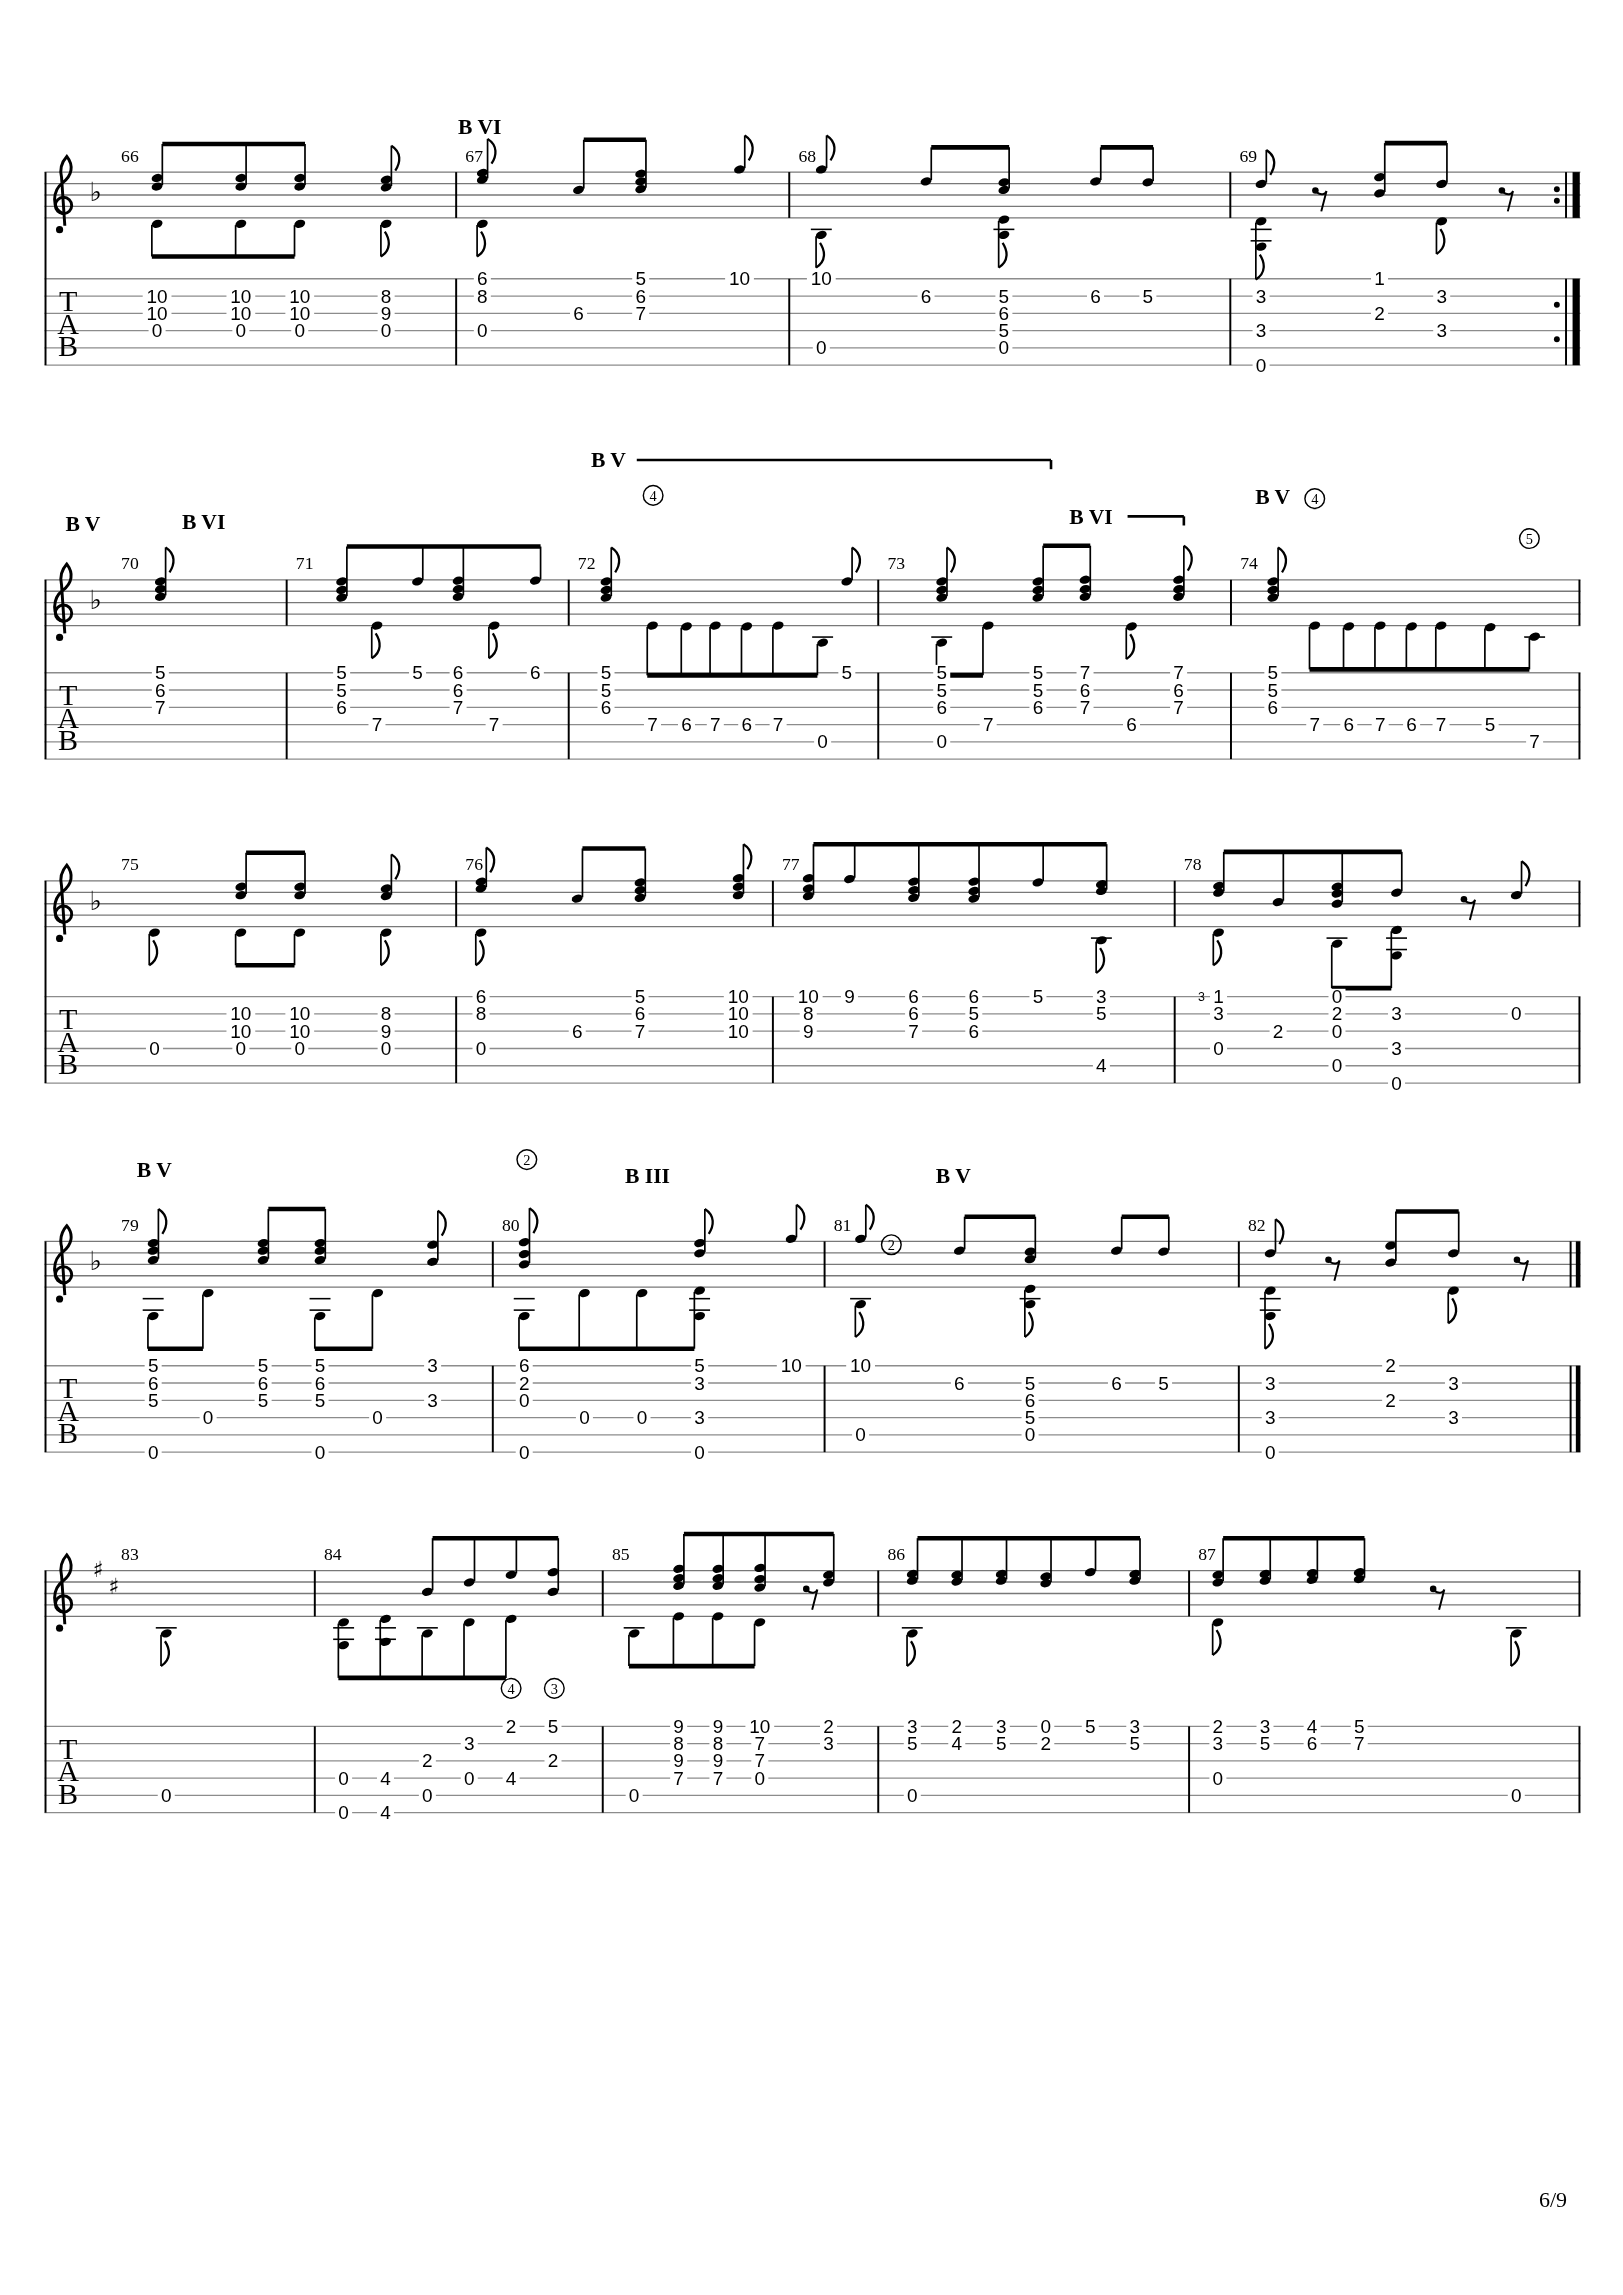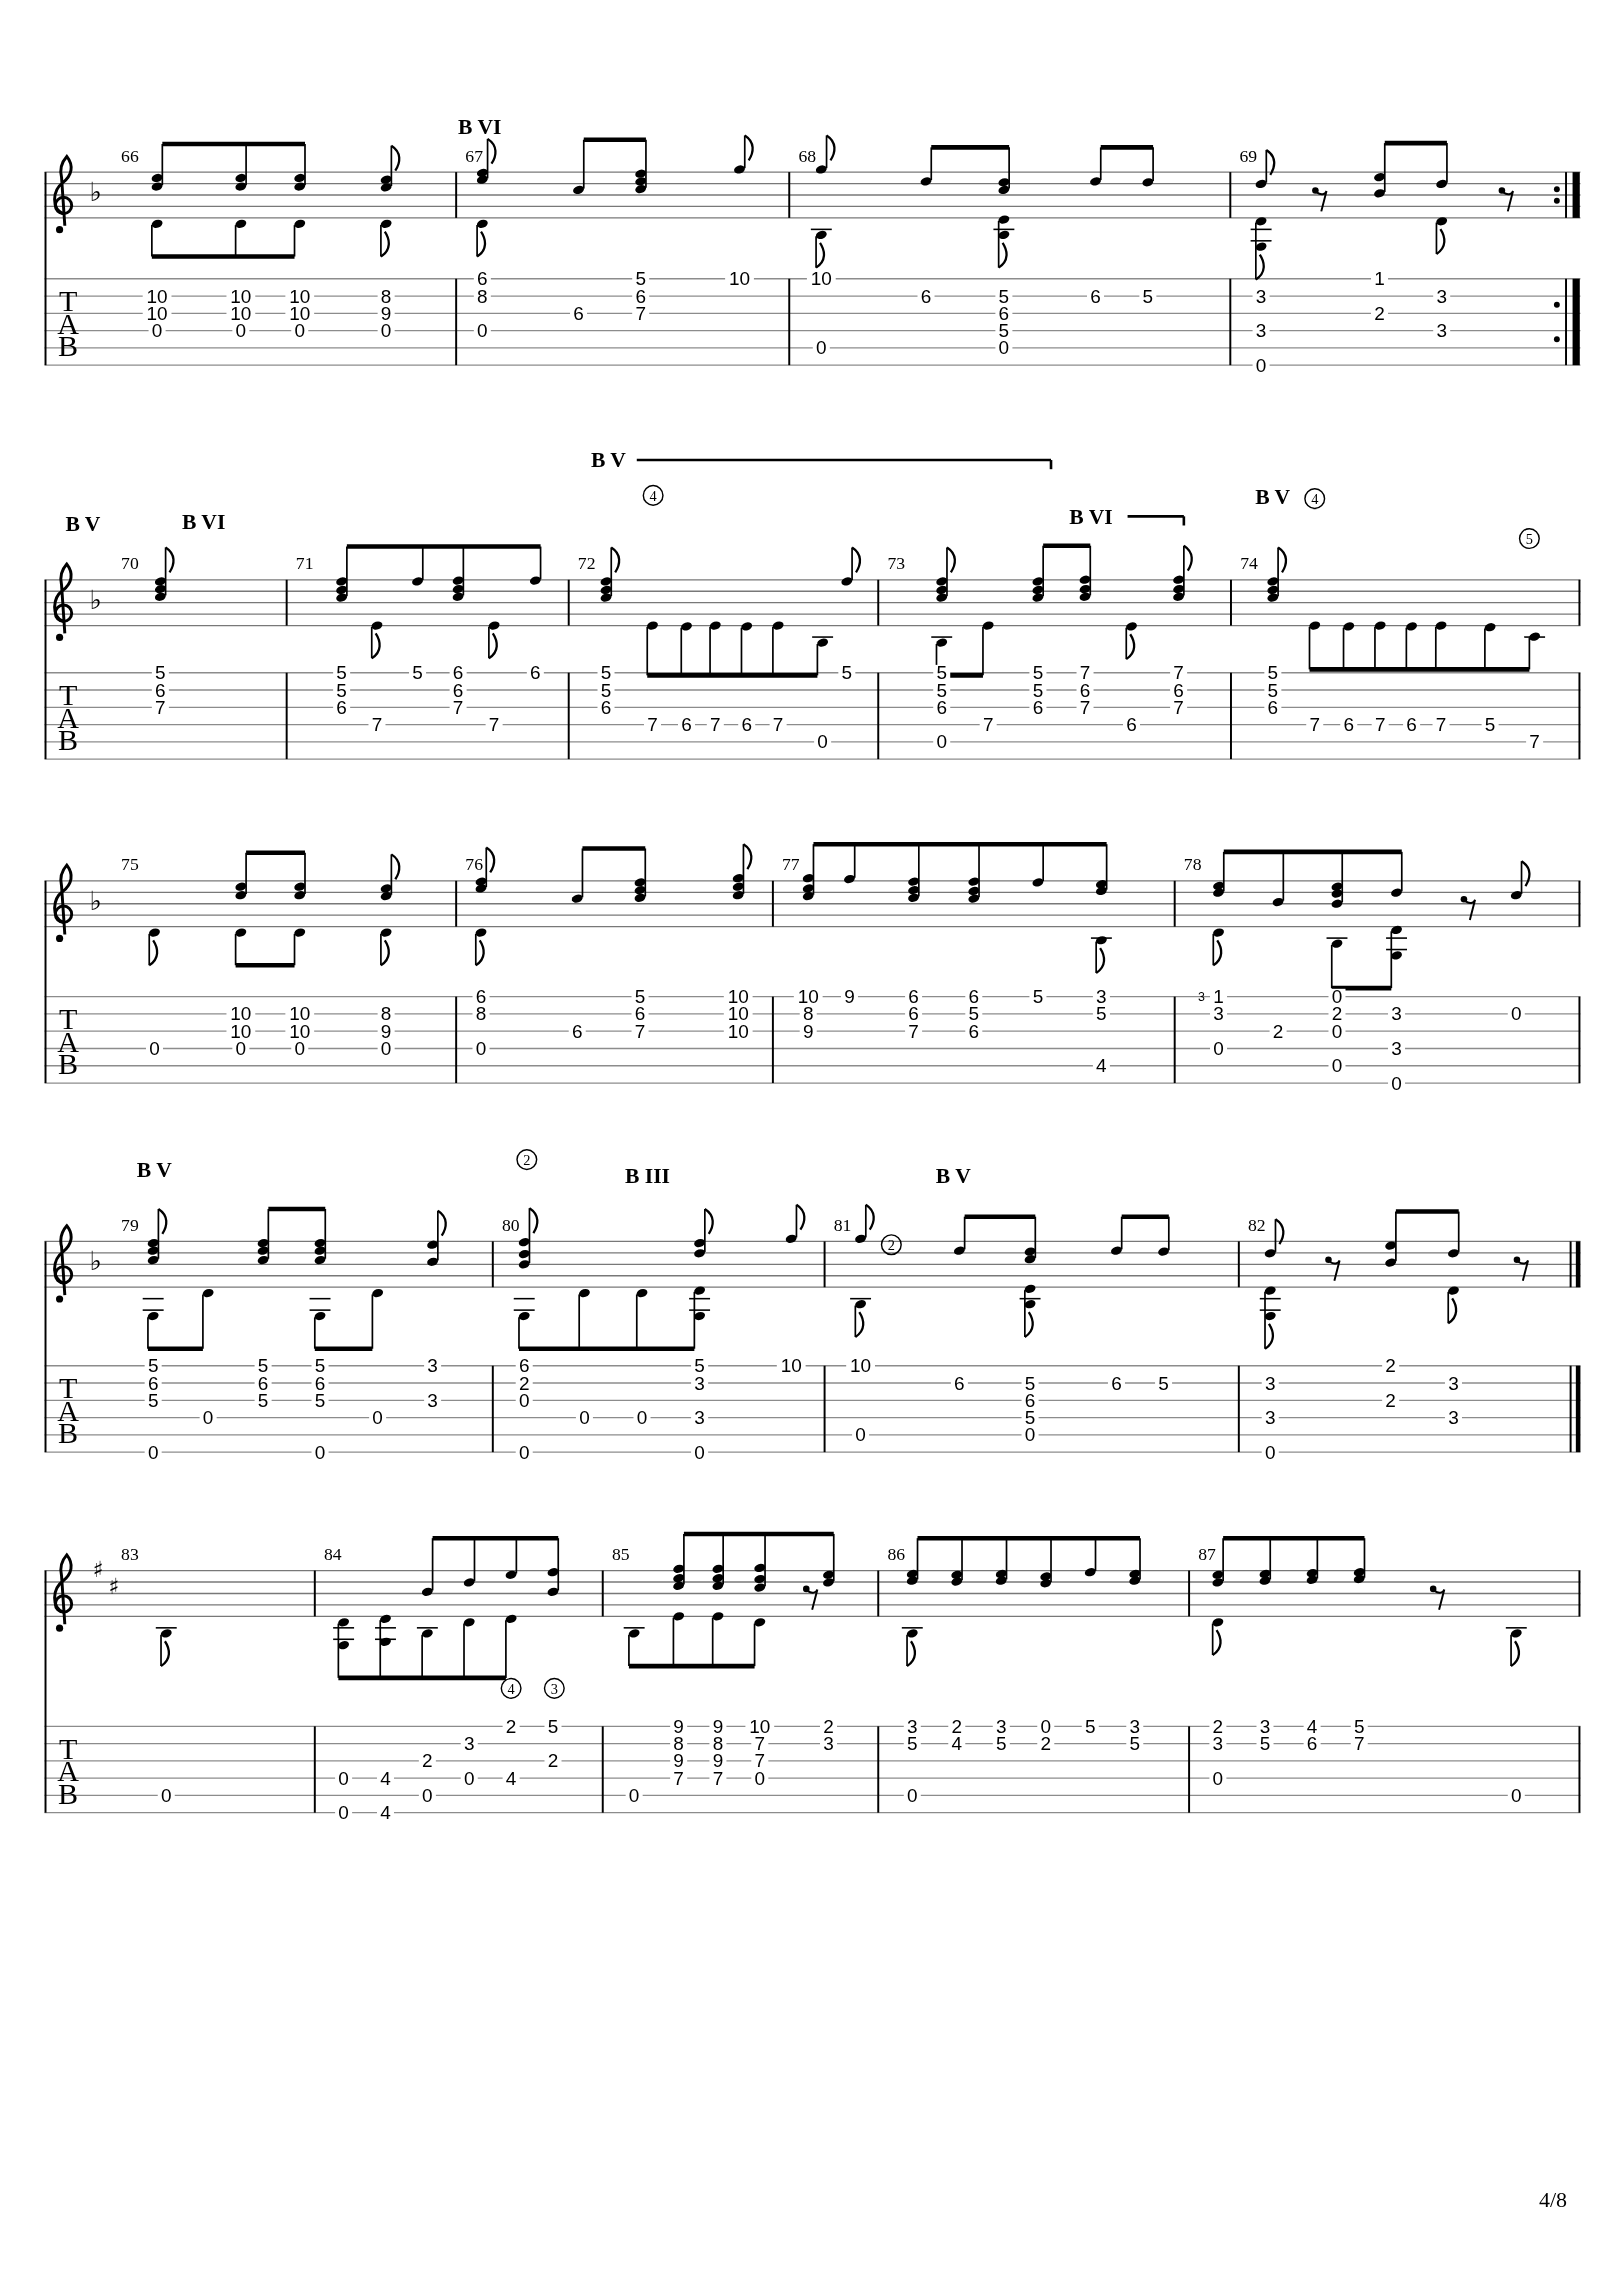--- a/index.html
+++ b/index.html
@@ -1229,15 +1229,15 @@
         <g>
           <circle cx="1232" cy="2428" r="5" fill="#000"></circle>
           <path d="M 1234 2431 C 1241 2436 1247 2434 1249 2429 L 1241 2460" class="restpath"></path>
         </g>
         <g>
           <circle cx="2190" cy="2428" r="5" fill="#000"></circle>
           <path d="M 2192 2431 C 2199 2436 2205 2434 2207 2429 L 2199 2460" class="restpath"></path>
         </g>
       </g>
     </svg>
-  <div class="pageno">4/8</div>
+  <div class="pageno">6/9</div>
 </div>
 
 
 </body></html>

